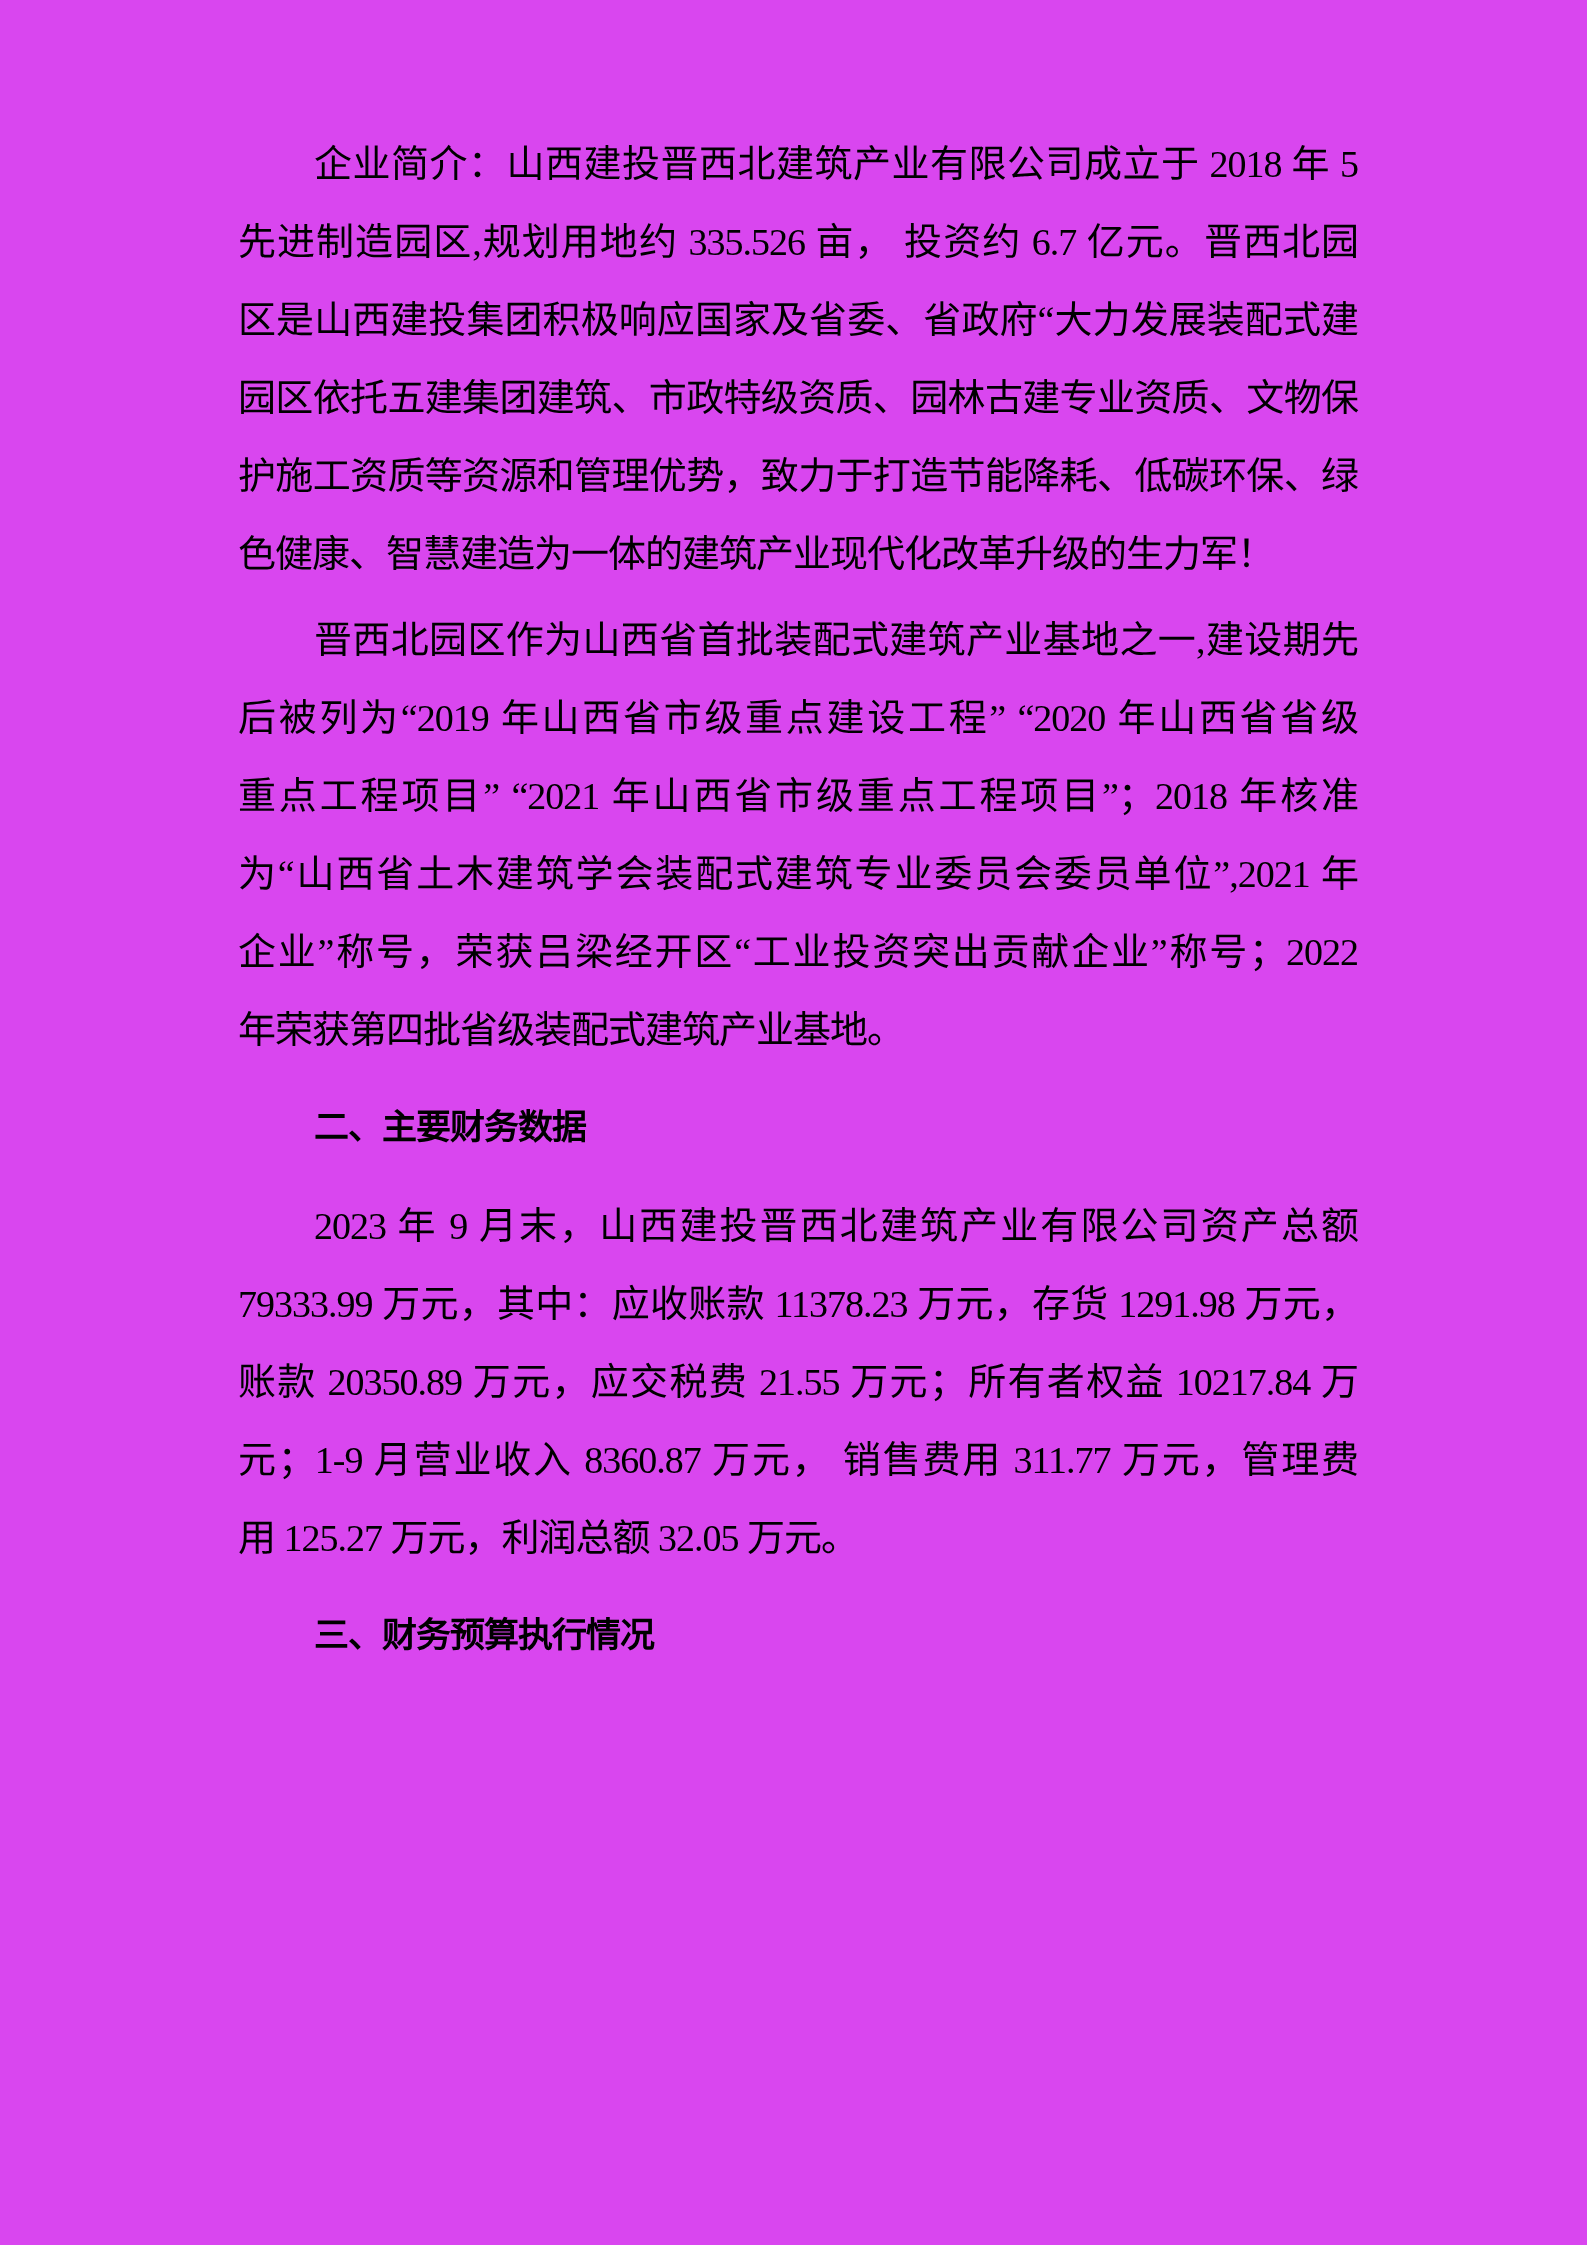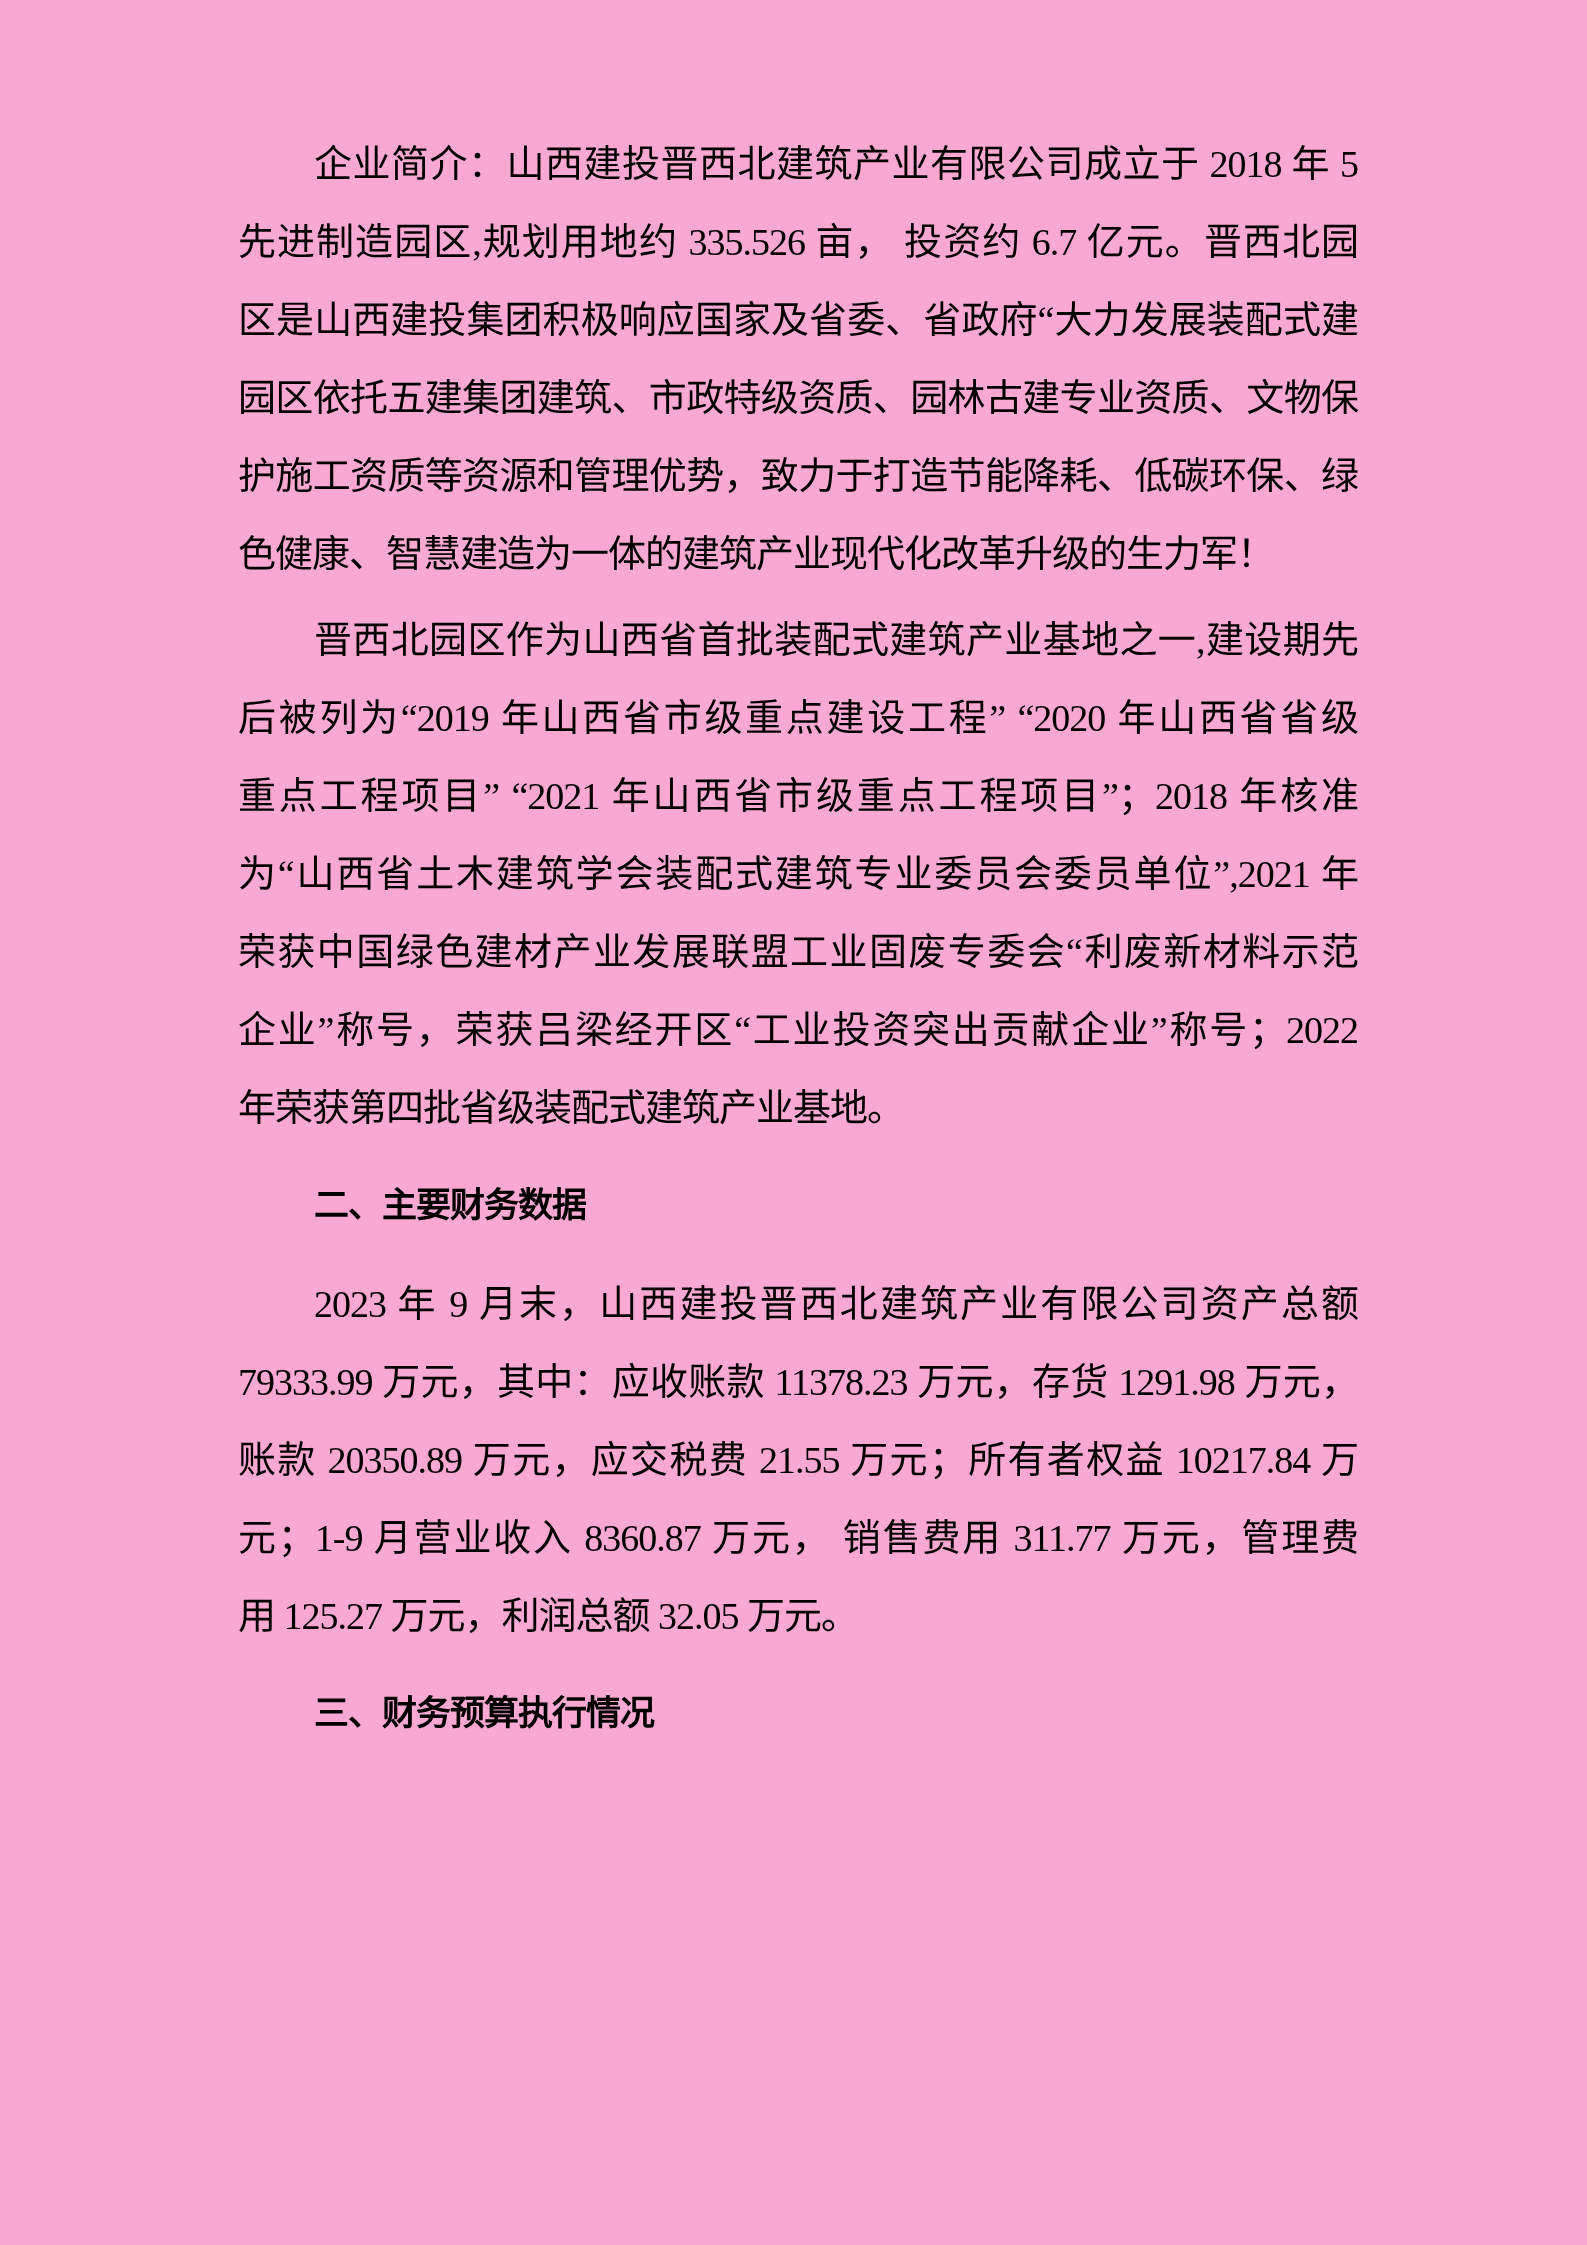--- a/index.html
+++ b/index.html
@@ -9,21 +9,21 @@
     background: #ffffff;
     color: #000000;
     font-family: "Liberation Serif", "DejaVu Serif", serif;
   }
   .page {
     box-sizing: border-box;
     width: 1587px;
     height: 2245px;
     padding: 125px 229px 0 238px;
     overflow: hidden;
-    background: #f9a8d4;
+    background: #d946ef;
   }
   .para { margin: 0; }
   .line {
     display: block;
     font-size: 38px;
     letter-spacing: -1px;
     line-height: 78px;
     text-align: justify;
     text-align-last: justify;
     text-justify: inter-character;
@@ -53,21 +53,20 @@
     <span class="line">园区依托五建集团建筑、市政特级资质、园林古建专业资质、文物保</span>
     <span class="line">护施工资质等资源和管理优势，致力于打造节能降耗、低碳环保、绿</span>
     <span class="line last">色健康、智慧建造为一体的建筑产业现代化改革升级的生力军！</span>
   </div>
 
   <div class="para para-spaced">
     <span class="line indent">晋西北园区作为山西省首批装配式建筑产业基地之一,建设期先</span>
     <span class="line">后被列为“2019 年山西省市级重点建设工程” “2020 年山西省省级</span>
     <span class="line">重点工程项目” “2021 年山西省市级重点工程项目”；2018 年核准</span>
     <span class="line">为“山西省土木建筑学会装配式建筑专业委员会委员单位”,2021 年</span>
-    <span class="line">荣获中国绿色建材产业发展联盟工业固废专委会“利废新材料示范</span>
     <span class="line">企业”称号，荣获吕梁经开区“工业投资突出贡献企业”称号；2022</span>
     <span class="line last">年荣获第四批省级装配式建筑产业基地。</span>
   </div>
 
   <div class="heading">
     <span>二、主要财务数据</span>
   </div>
 
   <div class="para para-after-heading">
     <span class="line indent">2023 年 9 月末，山西建投晋西北建筑产业有限公司资产总额</span>

